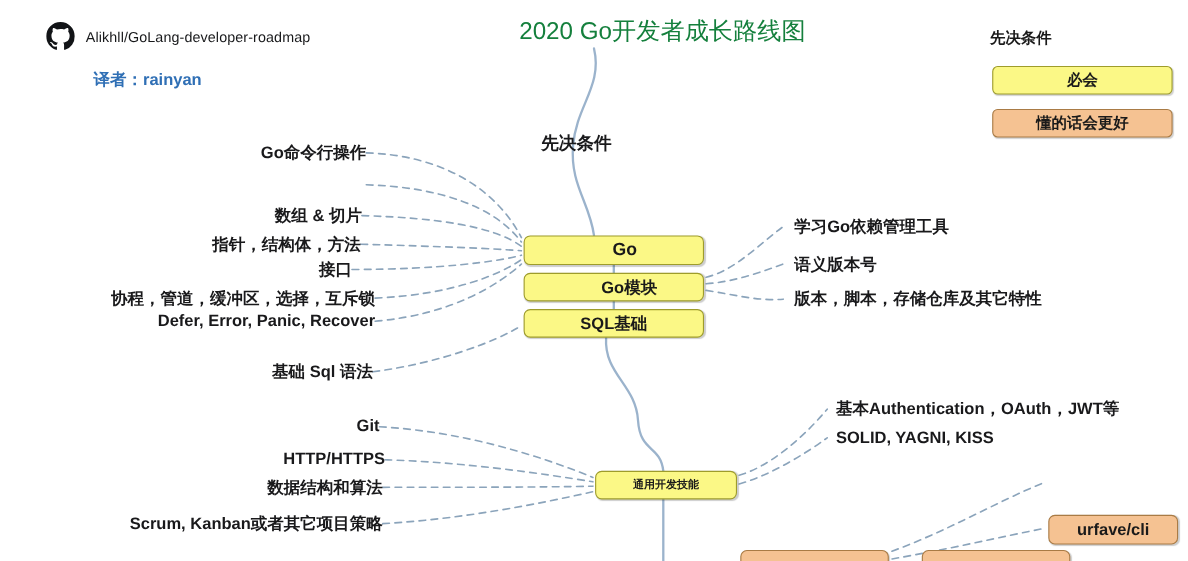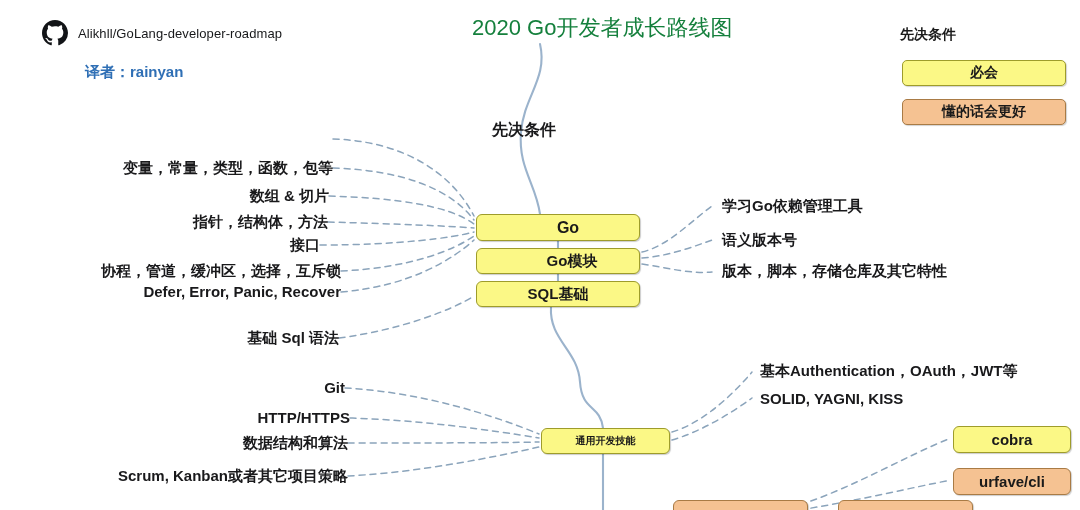--- a/index.html
+++ b/index.html
@@ -202,30 +202,27 @@
   </div>
   <div class="node node-gomod" style="background:#fbf886; border:1.8px solid #9e9c2b;padding-left:28px;">
     <span>Go模块</span>
   </div>
   <div class="node node-sql" style="background:#fbf886; border:1.8px solid #9e9c2b;">
     <span>SQL基础</span>
   </div>
   <div class="node node-skills" style="background:#fbf886; border:1.8px solid #9e9c2b;">
     <span>通用开发技能</span>
   </div>
-  <div class="node node-cobra" style="background:#fbf886; border:1.8px solid #9e9c2b;">
-    <span>cobra</span>
-  </div>
   <div class="node node-urfave" style="background:#f5c292; border:1.8px solid #a97b45;">
     <span>urfave/cli</span>
   </div>
   <div class="node node-cut-a" style="background:#f5c292; border:1.8px solid #a97b45;"></div>
   <div class="node node-cut-b" style="background:#f5c292; border:1.8px solid #a97b45;"></div>
 
-  <div class="leaf leaf-r" style="left:33px; top:159px; width:300px;">变量，常量，类型，函数，包等</div>
+  <div class="leaf leaf-r" style="left:33px; top:130px; width:300px;">Go命令行操作</div>
   <div class="leaf leaf-r" style="left:29px; top:187px; width:300px;">数组 &amp; 切片</div>
   <div class="leaf leaf-r" style="left:28px; top:213px; width:300px;">指针，结构体，方法</div>
   <div class="leaf leaf-r" style="left:20px; top:236px; width:300px;">接口</div>
   <div class="leaf leaf-r" style="left:41px; top:262px; width:300px;">协程，管道，缓冲区，选择，互斥锁</div>
   <div class="leaf leaf-r" style="left:41px; top:283px; width:300px;">Defer, Error, Panic, Recover</div>
 
   <div class="leaf leaf-r" style="left:39px; top:329px; width:300px;">基础 Sql 语法</div>
 
   <div class="leaf" style="left:722px; top:197px;">学习Go依赖管理工具</div>
   <div class="leaf" style="left:722px; top:231px;">语义版本号</div>

